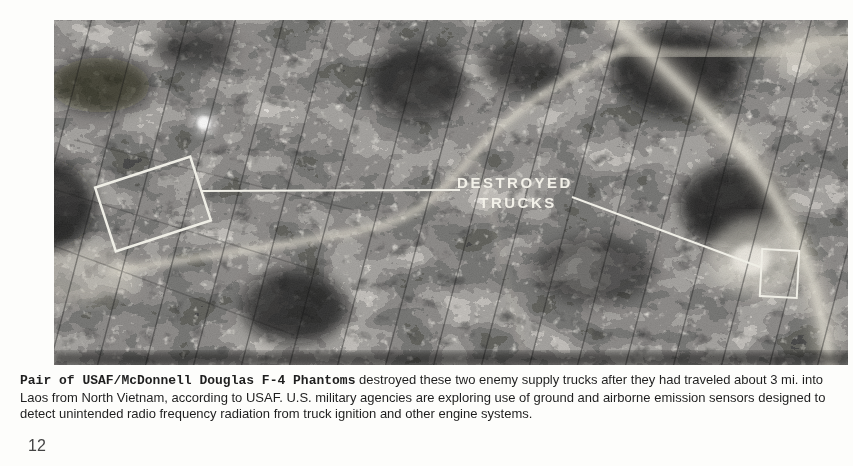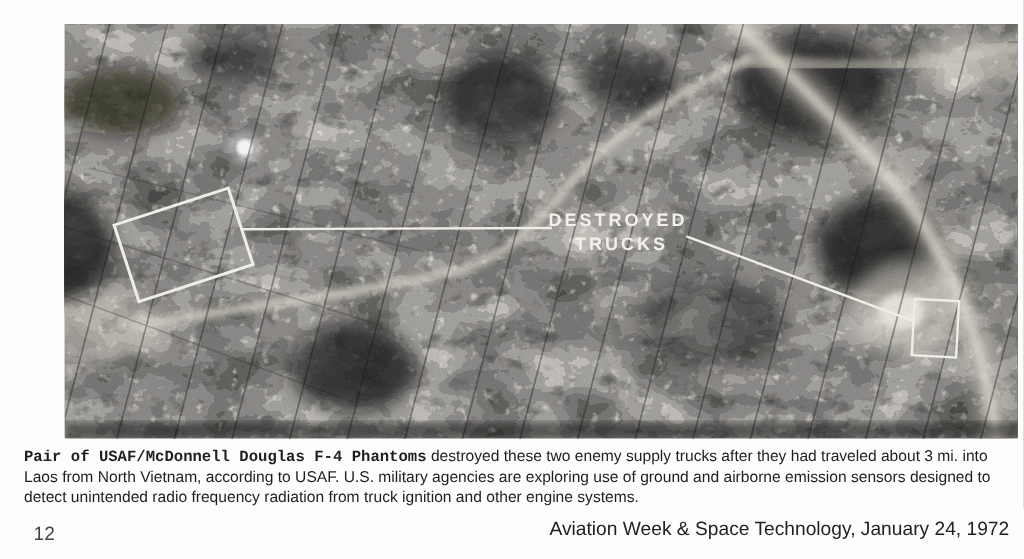--- a/index.html
+++ b/index.html
@@ -140,16 +140,15 @@
         <text x="461" y="168" text-anchor="middle" class="anno-text">DESTROYED</text>
         <text x="464" y="188" text-anchor="middle" class="anno-text">TRUCKS</text>
       </g>
     </svg>
   </div>
 
   <p class="caption"><strong>Pair of USAF/McDonnell Douglas F-4 Phantoms</strong><span> destroyed these two enemy supply trucks after they had traveled about 3 mi. into Laos from North Vietnam, according to USAF. U.S. military agencies are exploring use of ground and airborne emission sensors designed to detect unintended radio frequency radiation from truck ignition and other engine systems.</span></p>
 
   <div class="footer">
     <span class="pageno">12</span>
-    <span class="credit">Aviation Week &amp; Space Technology, January 24, 1972</span>
   </div>
 
 </div>
 
 </body></html>

